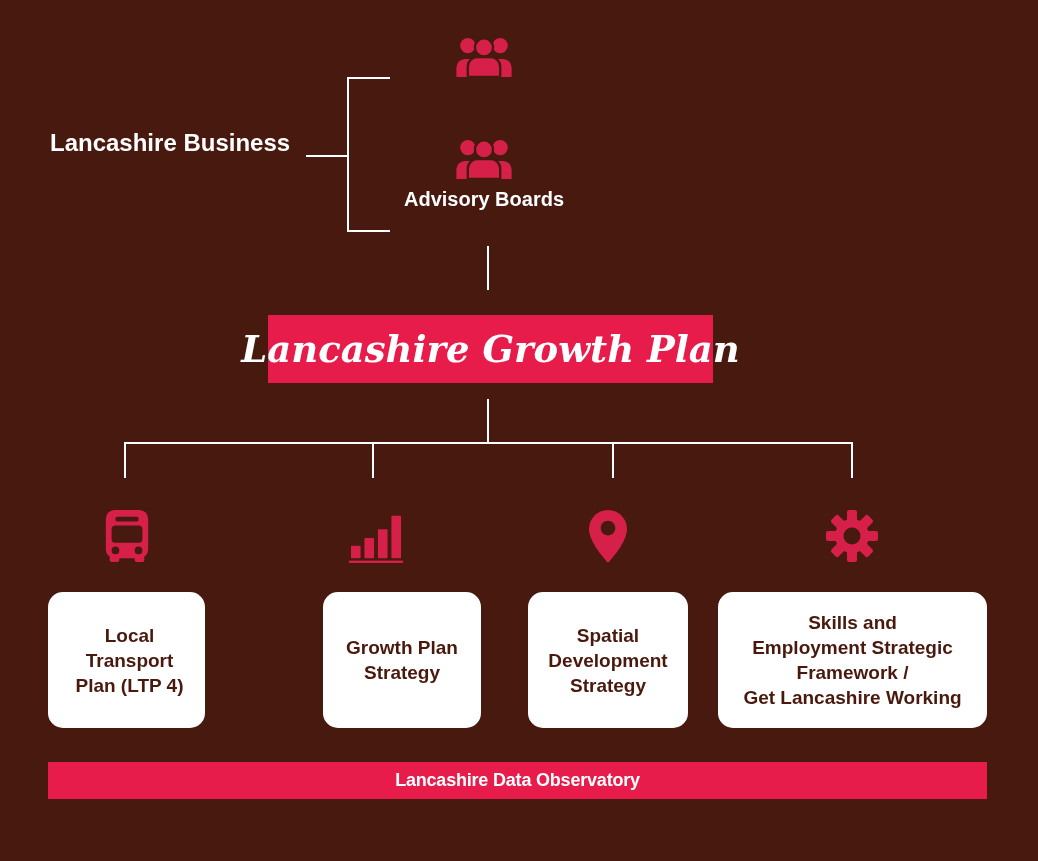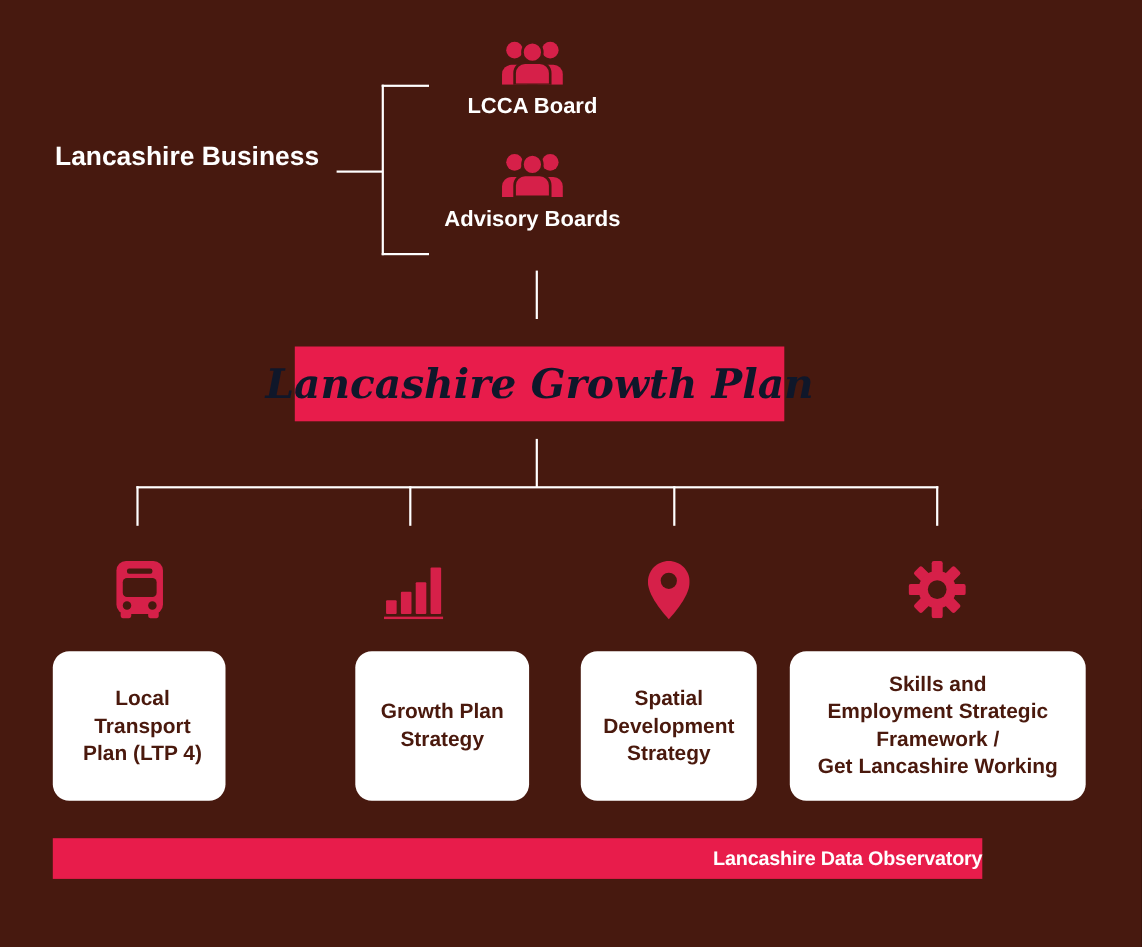--- a/index.html
+++ b/index.html
@@ -45,41 +45,41 @@
     position:absolute;
     left:268px;top:315px;width:445px;height:68px;
     background:var(--accent);
     display:flex;align-items:center;justify-content:center;
   }
   .growth-plan-box .title{
     font-family:"DejaVu Serif","Liberation Serif",serif;
     font-style:italic;
     font-weight:bold;
     font-size:37px;
-    color:#0f172a;
+    color:#ffffff;
     white-space:nowrap;
   }
   .card{
     position:absolute;
     top:592px;height:136px;
     background:var(--box-bg);
     border-radius:15px;
     display:flex;flex-direction:column;align-items:center;justify-content:center;
     color:var(--box-text);
     font-weight:bold;
     font-size:19px;
     line-height:25px;
     text-align:center;
     padding:6px;
   }
   .banner{
     position:absolute;
-    left:48px;top:762px;width:845px;height:37px;
+    left:48px;top:762px;width:939px;height:37px;
     background:var(--accent);
-    display:flex;align-items:center;justify-content:flex-end;
+    display:flex;align-items:center;justify-content:center;
     color:#FFFFFF;
     font-weight:bold;
     font-size:18px;
     letter-spacing:-0.2px;
   }
 </style>
 </head>
 <body>
 
 <div class="stage">
@@ -96,21 +96,20 @@
   <div class="icon" style="left:455px;top:37px;width:58px;height:40px;">
     <svg viewBox="0 0 60 42" fill="currentColor" aria-hidden="true">
       <circle cx="13" cy="9" r="8"></circle>
       <circle cx="47" cy="9" r="8"></circle>
       <path d="M1,42 v-10 a9,9 0 0 1 9,-9 h6 a9,9 0 0 1 9,9 v10 z"></path>
       <path d="M35,42 v-10 a9,9 0 0 1 9,-9 h6 a9,9 0 0 1 9,9 v10 z"></path>
       <circle cx="30" cy="11" r="9.5" stroke="#47190F" stroke-width="2.5"></circle>
       <path d="M13,42 v-11 a10,10 0 0 1 10,-10 h14 a10,10 0 0 1 10,10 v11 z" stroke="#47190F" stroke-width="2.5"></path>
     </svg>
   </div>
-  <div class="heading" style="left:384px;top:85px;width:200px;">LCCA Board</div>
 
   <div class="icon" style="left:455px;top:139px;width:58px;height:40px;">
     <svg viewBox="0 0 60 42" fill="currentColor" aria-hidden="true">
       <circle cx="13" cy="9" r="8"></circle>
       <circle cx="47" cy="9" r="8"></circle>
       <path d="M1,42 v-10 a9,9 0 0 1 9,-9 h6 a9,9 0 0 1 9,9 v10 z"></path>
       <path d="M35,42 v-10 a9,9 0 0 1 9,-9 h6 a9,9 0 0 1 9,9 v10 z"></path>
       <circle cx="30" cy="11" r="9.5" stroke="#47190F" stroke-width="2.5"></circle>
       <path d="M13,42 v-11 a10,10 0 0 1 10,-10 h14 a10,10 0 0 1 10,10 v11 z" stroke="#47190F" stroke-width="2.5"></path>
     </svg>

